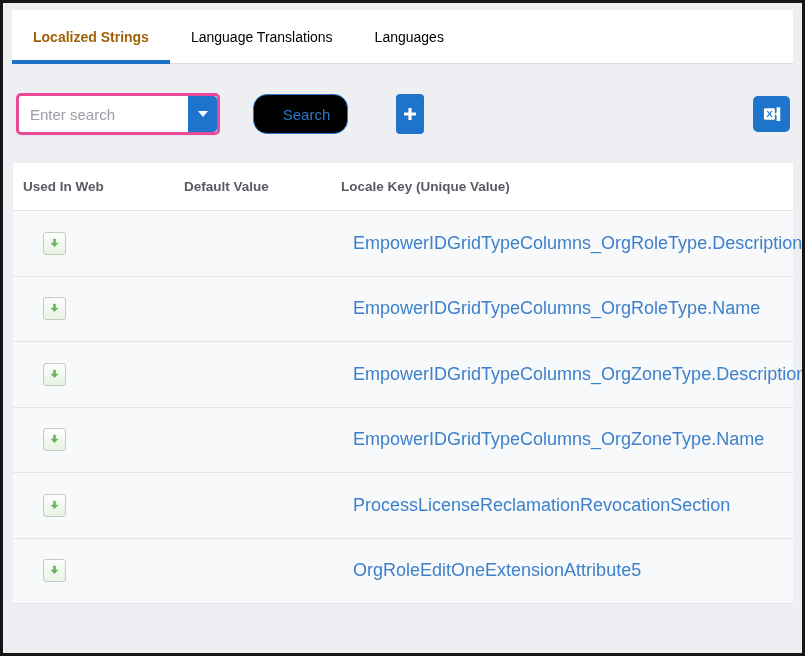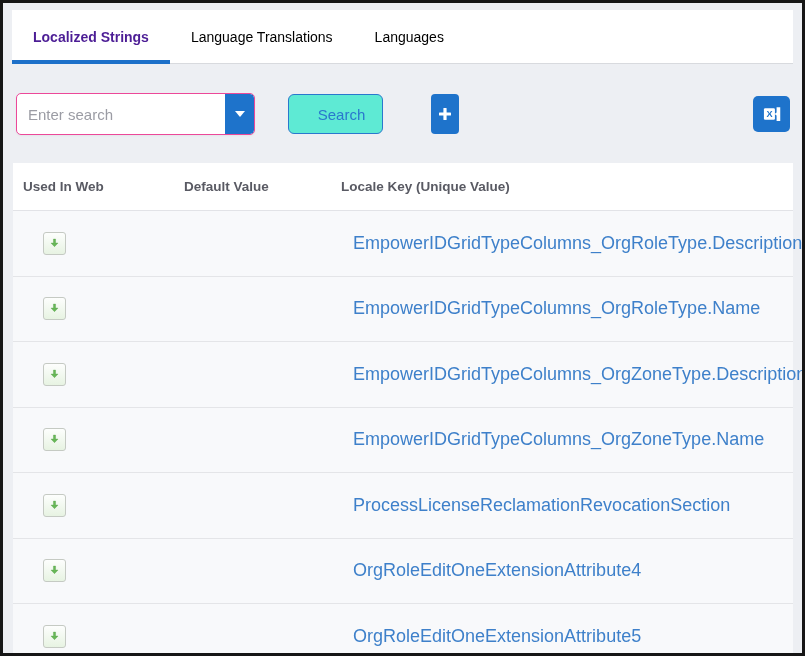--- a/index.html
+++ b/index.html
@@ -25,35 +25,35 @@
   }
   .tab{
     display:flex; align-items:center;
     padding:0 21px;
     font-size:14px;
     color:#000000;
     cursor:pointer;
     position:relative;
     white-space:nowrap;
   }
-  .tab.active{ color:#4c1d95; font-weight:bold; }
+  .tab.active{ color:#a16207; font-weight:bold; }
   .tab.active::after{
     content:""; position:absolute; left:0; right:0; bottom:-1px;
     height:4px; background:#1d70c9;
   }
 
   
   .toolbar{
     margin:29px 12px 0 13px;
     display:flex; align-items:center;
   }
   .search-group{
-    display:flex; width:239px; height:42px;
+    display:flex; width:204px; height:42px;
     background:#fff;
-    border:1px solid #ec4899; border-radius:5px;
+    border:3px solid #ec4899; border-radius:5px;
     overflow:hidden;
     box-shadow:0 1px 2px rgba(40,50,70,0.05);
   }
   .search-input{
     flex:1; min-width:0;
     border:none; outline:none;
     padding:0 11px;
     font-size:15px; color:#3a3b42;
     font-family:inherit; background:transparent;
   }
@@ -64,22 +64,22 @@
     cursor:pointer; border-radius:0 4px 4px 0;
   }
   .caret{
     width:0; height:0;
     border-left:5px solid transparent;
     border-right:5px solid transparent;
     border-top:6px solid #ffffff;
   }
   .search-btn{
     margin-left:33px; width:95px; height:40px;
-    background:#5eead4;
-    border:1px solid #2a78cd; border-radius:6px;
+    background:#000000;
+    border:1px solid #2a78cd; border-radius:14px;
     color:#2a78cd; font-size:15px; font-family:inherit;
     cursor:pointer;
     padding-left:12px;
   }
   .add-btn{
     margin-left:48px; width:28px; height:40px;
     background:#1e73cb; border:none; border-radius:4px;
     display:flex; align-items:center; justify-content:center;
     cursor:pointer;
   }
@@ -235,33 +235,20 @@
             <path d="M6.7 2.6h2.6v4.9h3L8 11.9 3.7 7.5h3z" fill="#67b757" stroke="#58a34a" stroke-width="0.5"></path>
           </svg>
         </button>
       </div>
       <div class="default-cell"></div>
       <div>
         <a class="locale-link" href="#">ProcessLicenseReclamationRevocationSection</a>
       </div>
     </div>
 
-    <div class="trow">
-      <div>
-        <button class="used-btn">
-          <svg width="13" height="13" viewBox="0 0 16 16">
-            <path d="M6.7 2.6h2.6v4.9h3L8 11.9 3.7 7.5h3z" fill="#67b757" stroke="#58a34a" stroke-width="0.5"></path>
-          </svg>
-        </button>
-      </div>
-      <div class="default-cell"></div>
-      <div>
-        <a class="locale-link" href="#">OrgRoleEditOneExtensionAttribute4</a>
-      </div>
-    </div>
 
     <div class="trow">
       <div>
         <button class="used-btn">
           <svg width="13" height="13" viewBox="0 0 16 16">
             <path d="M6.7 2.6h2.6v4.9h3L8 11.9 3.7 7.5h3z" fill="#67b757" stroke="#58a34a" stroke-width="0.5"></path>
           </svg>
         </button>
       </div>
       <div class="default-cell"></div>

